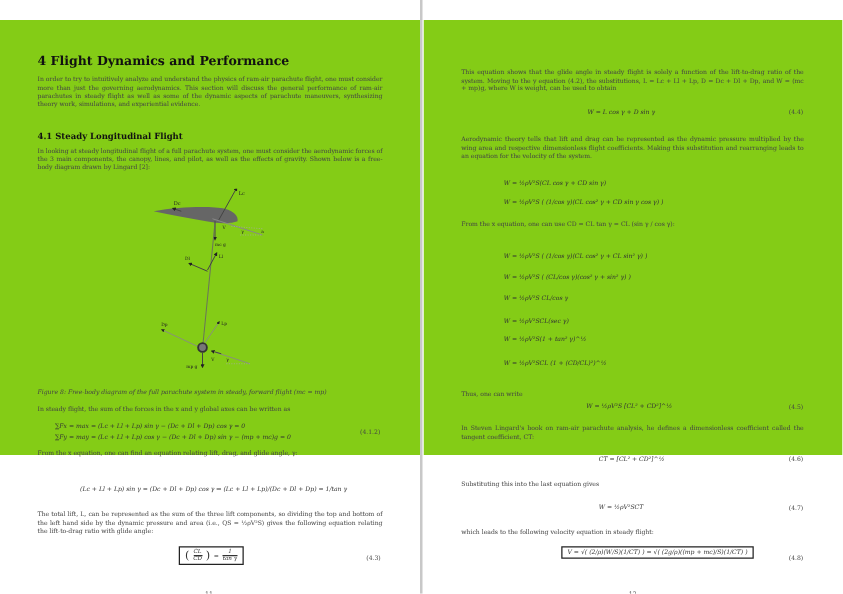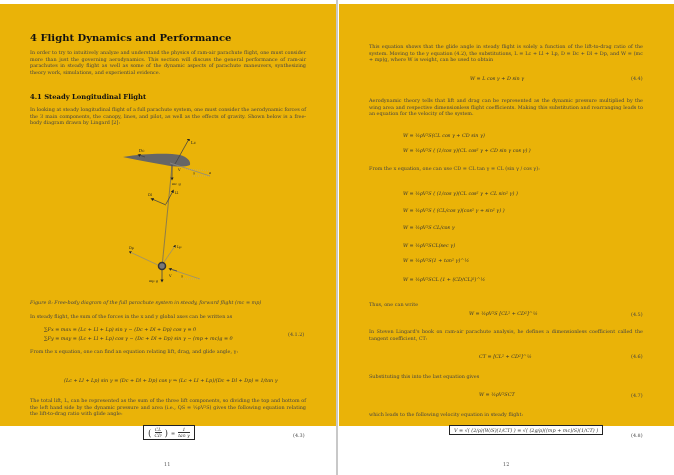--- a/index.html
+++ b/index.html
@@ -1,18 +1,18 @@
 <!DOCTYPE html>
 <html><head>
 <meta charset="utf-8">
 <style>
   html, body { margin:0; padding:0; }
   body { width:674px; height:475px; background:#ffffff; position:relative; overflow:hidden;
          font-family:"DejaVu Serif", serif; color:#222; }
-  .page { position:absolute; top:4px; height:422px; background:#eab308; }
+  .page { position:absolute; top:16px; height:348px; background:#84cc16; }
   #page-left { left:0; width:336px; }
   #page-right { left:339px; width:335px; }
   .divider { position:absolute; left:336px; top:0; width:2px; height:475px; background:#c8c8c8; }
   .abs { position:absolute; }
   .h1 { font-weight:bold; font-size:10px; color:#111; white-space:nowrap; }
   .h2 { font-weight:bold; font-size:6.8px; color:#111; white-space:nowrap; }
   .para { font-size:4.9px; line-height:6.5px; color:#444; text-align:justify; }
   .eq { font-size:4.9px; color:#333; white-space:nowrap; font-style:italic; }
   .eqnum { font-size:4.9px; color:#444; white-space:nowrap; }
   .caption { font-size:4.9px; color:#444; font-style:italic; white-space:nowrap; }

